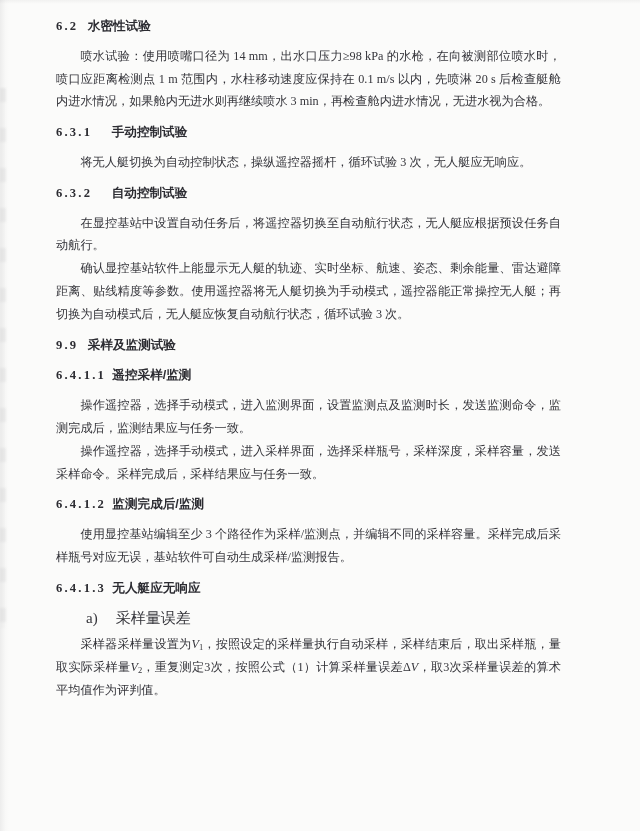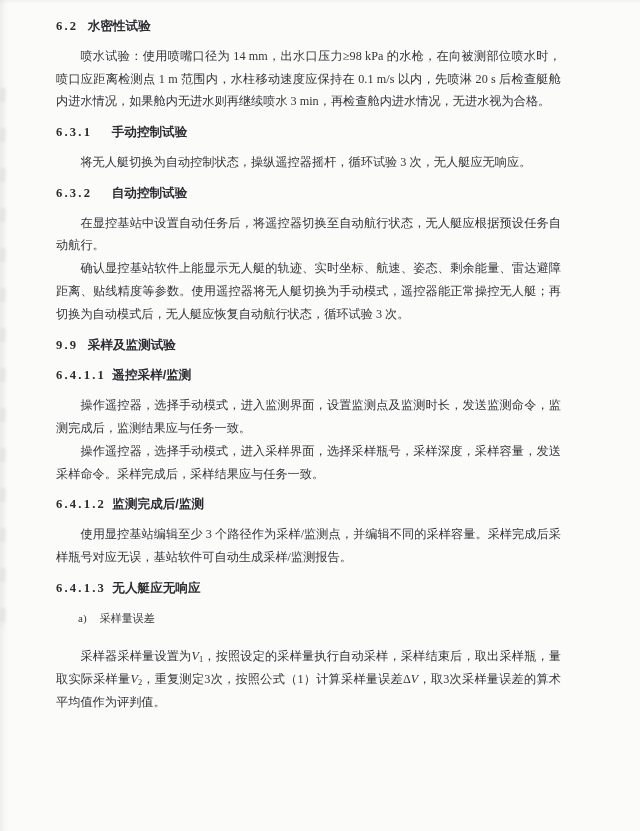--- a/index.html
+++ b/index.html
@@ -53,22 +53,22 @@
     font-family:"Liberation Sans","DejaVu Sans",sans-serif;
   }
   .heading .num{
     font-family:"Liberation Serif","DejaVu Serif",serif;
     letter-spacing:2.2px;
     margin-right:0.75em;
   }
   .heading.lvl3 .num{margin-right:1.55em;}
   .heading.lvl4 .num{margin-right:0.5em;margin-top:41px;}
   .item{
-    margin:7px 0 16px;
-    font-size:11px;
+    margin:7px 0 4px;
+    font-size:15px;
     line-height:22.8px;
     text-indent:2em;
   }
   .item .item-label{margin-right:1.2em;}
   .var{
     font-style:italic;
     font-family:"Liberation Serif","DejaVu Serif",serif;
   }
   sub{
     font-size:8.5px;

